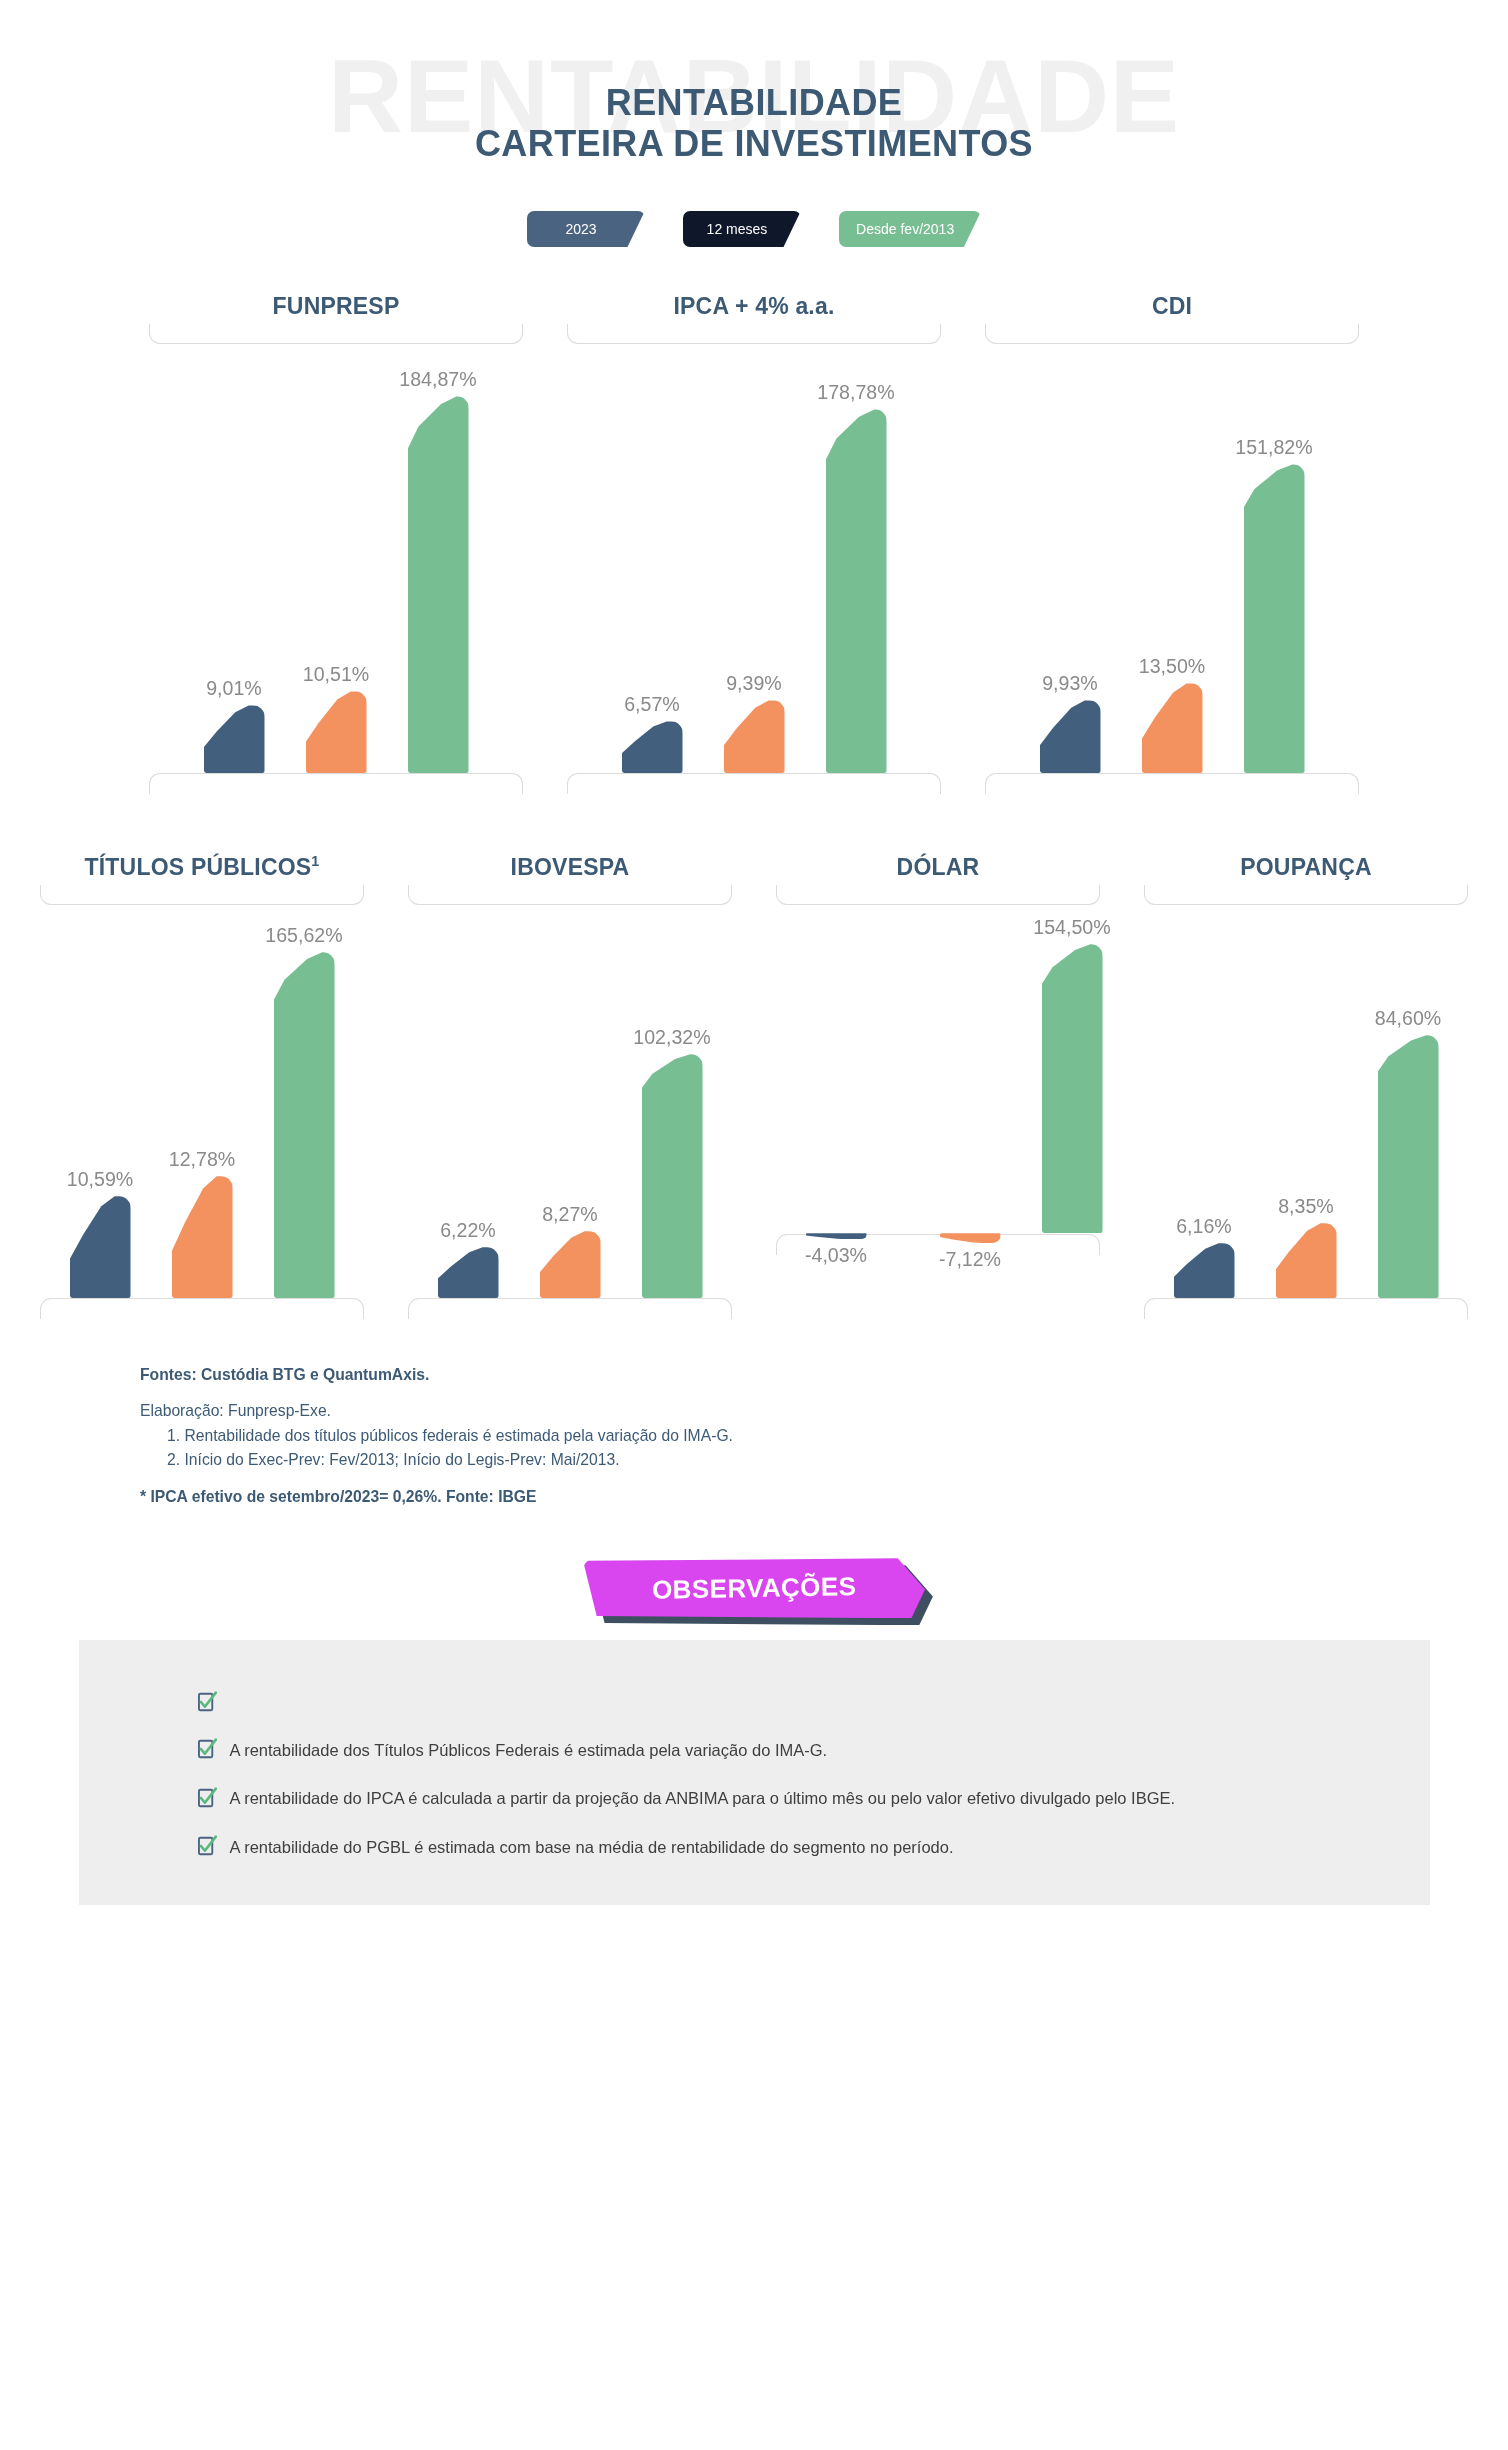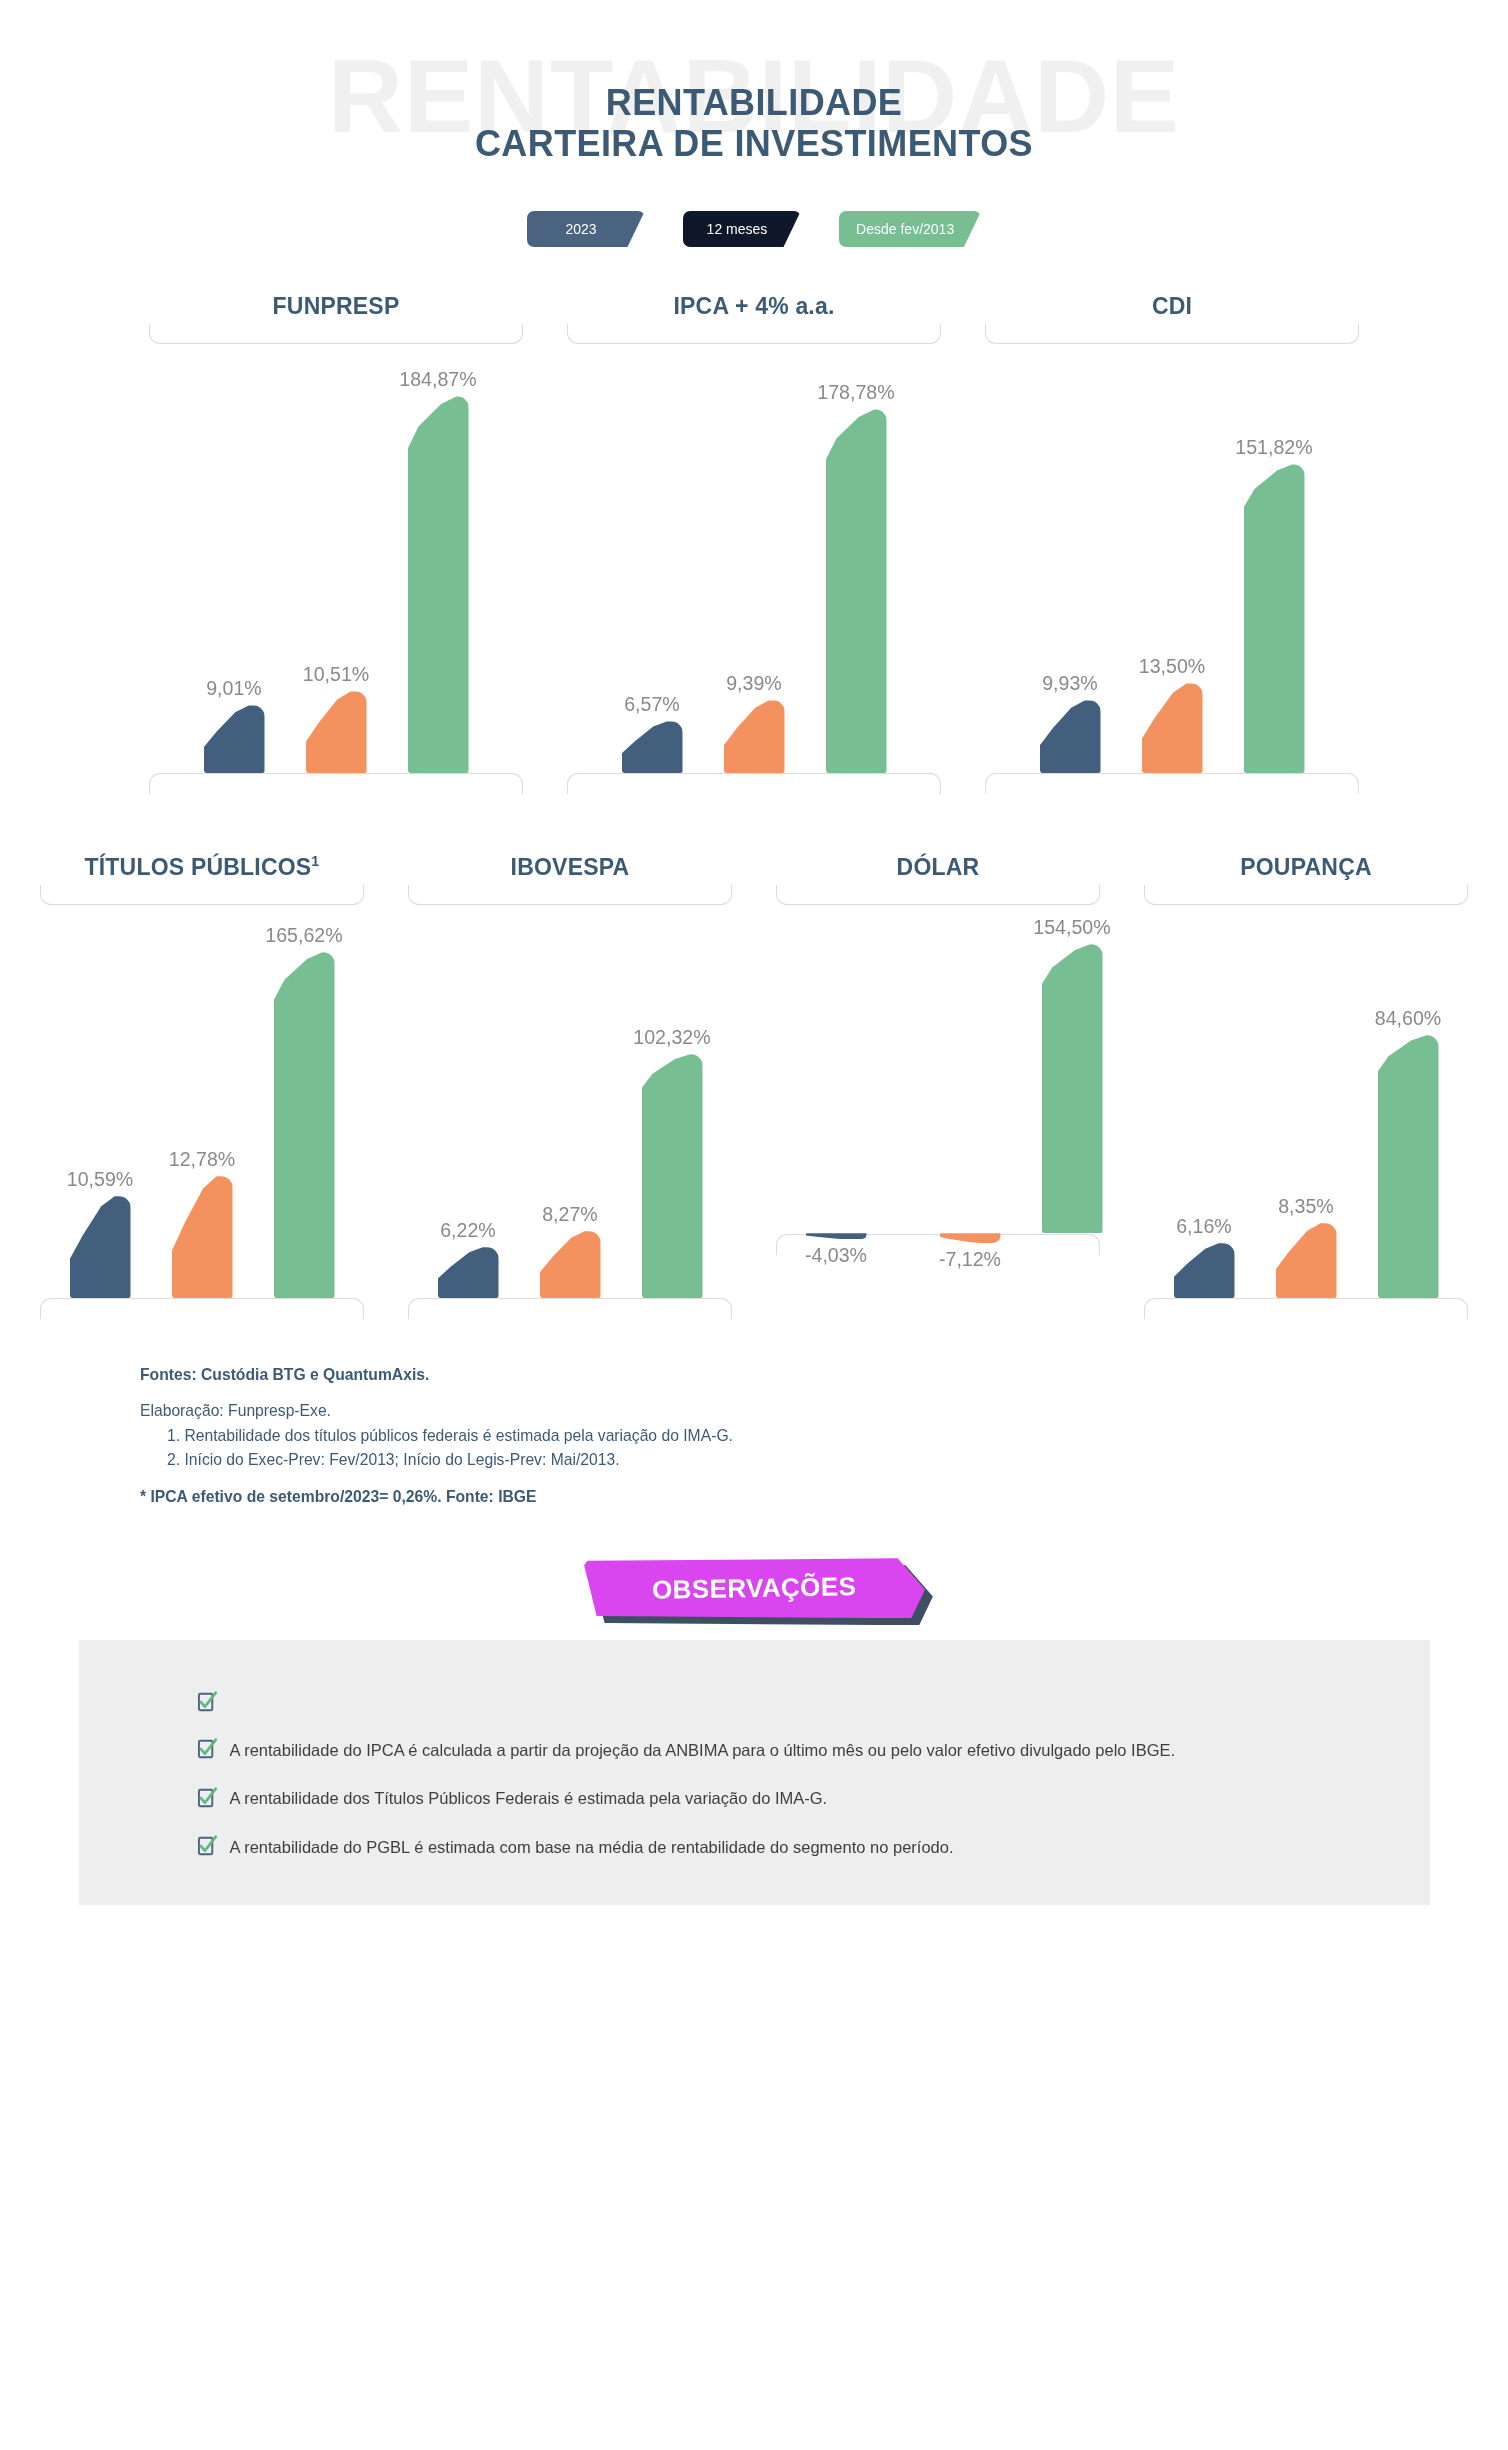--- a/index.html
+++ b/index.html
@@ -513,30 +513,30 @@
           </svg>
         </span>
       </div>
       <div class="obs-item">
         <span class="obs-check">
           <svg width="20.4" height="22" viewBox="0 0 26 28" xmlns="http://www.w3.org/2000/svg">
             <rect x="2.5" y="3.5" width="17" height="21" fill="none" stroke="#4a6380" stroke-width="2.4" rx="1.5"></rect>
             <path d="M5 14 L10 20 L24 2" fill="none" stroke="#5cb87e" stroke-width="3.4" stroke-linecap="round" stroke-linejoin="round"></path>
           </svg>
         </span>
-        <span class="obs-text">A rentabilidade do IPCA é calculada a partir da projeção da ANBIMA para o último mês ou pelo valor efetivo divulgado pelo IBGE.</span>
+        <span class="obs-text">A rentabilidade dos Títulos Públicos Federais é estimada pela variação do IMA-G.</span>
       </div>
       <div class="obs-item">
         <span class="obs-check">
           <svg width="20.4" height="22" viewBox="0 0 26 28" xmlns="http://www.w3.org/2000/svg">
             <rect x="2.5" y="3.5" width="17" height="21" fill="none" stroke="#4a6380" stroke-width="2.4" rx="1.5"></rect>
             <path d="M5 14 L10 20 L24 2" fill="none" stroke="#5cb87e" stroke-width="3.4" stroke-linecap="round" stroke-linejoin="round"></path>
           </svg>
         </span>
-        <span class="obs-text">A rentabilidade dos Títulos Públicos Federais é estimada pela variação do IMA-G.</span>
+        <span class="obs-text">A rentabilidade do IPCA é calculada a partir da projeção da ANBIMA para o último mês ou pelo valor efetivo divulgado pelo IBGE.</span>
       </div>
       <div class="obs-item">
         <span class="obs-check">
           <svg width="20.4" height="22" viewBox="0 0 26 28" xmlns="http://www.w3.org/2000/svg">
             <rect x="2.5" y="3.5" width="17" height="21" fill="none" stroke="#4a6380" stroke-width="2.4" rx="1.5"></rect>
             <path d="M5 14 L10 20 L24 2" fill="none" stroke="#5cb87e" stroke-width="3.4" stroke-linecap="round" stroke-linejoin="round"></path>
           </svg>
         </span>
         <span class="obs-text">A rentabilidade do PGBL é estimada com base na média de rentabilidade do segmento no período.</span>
       </div>

